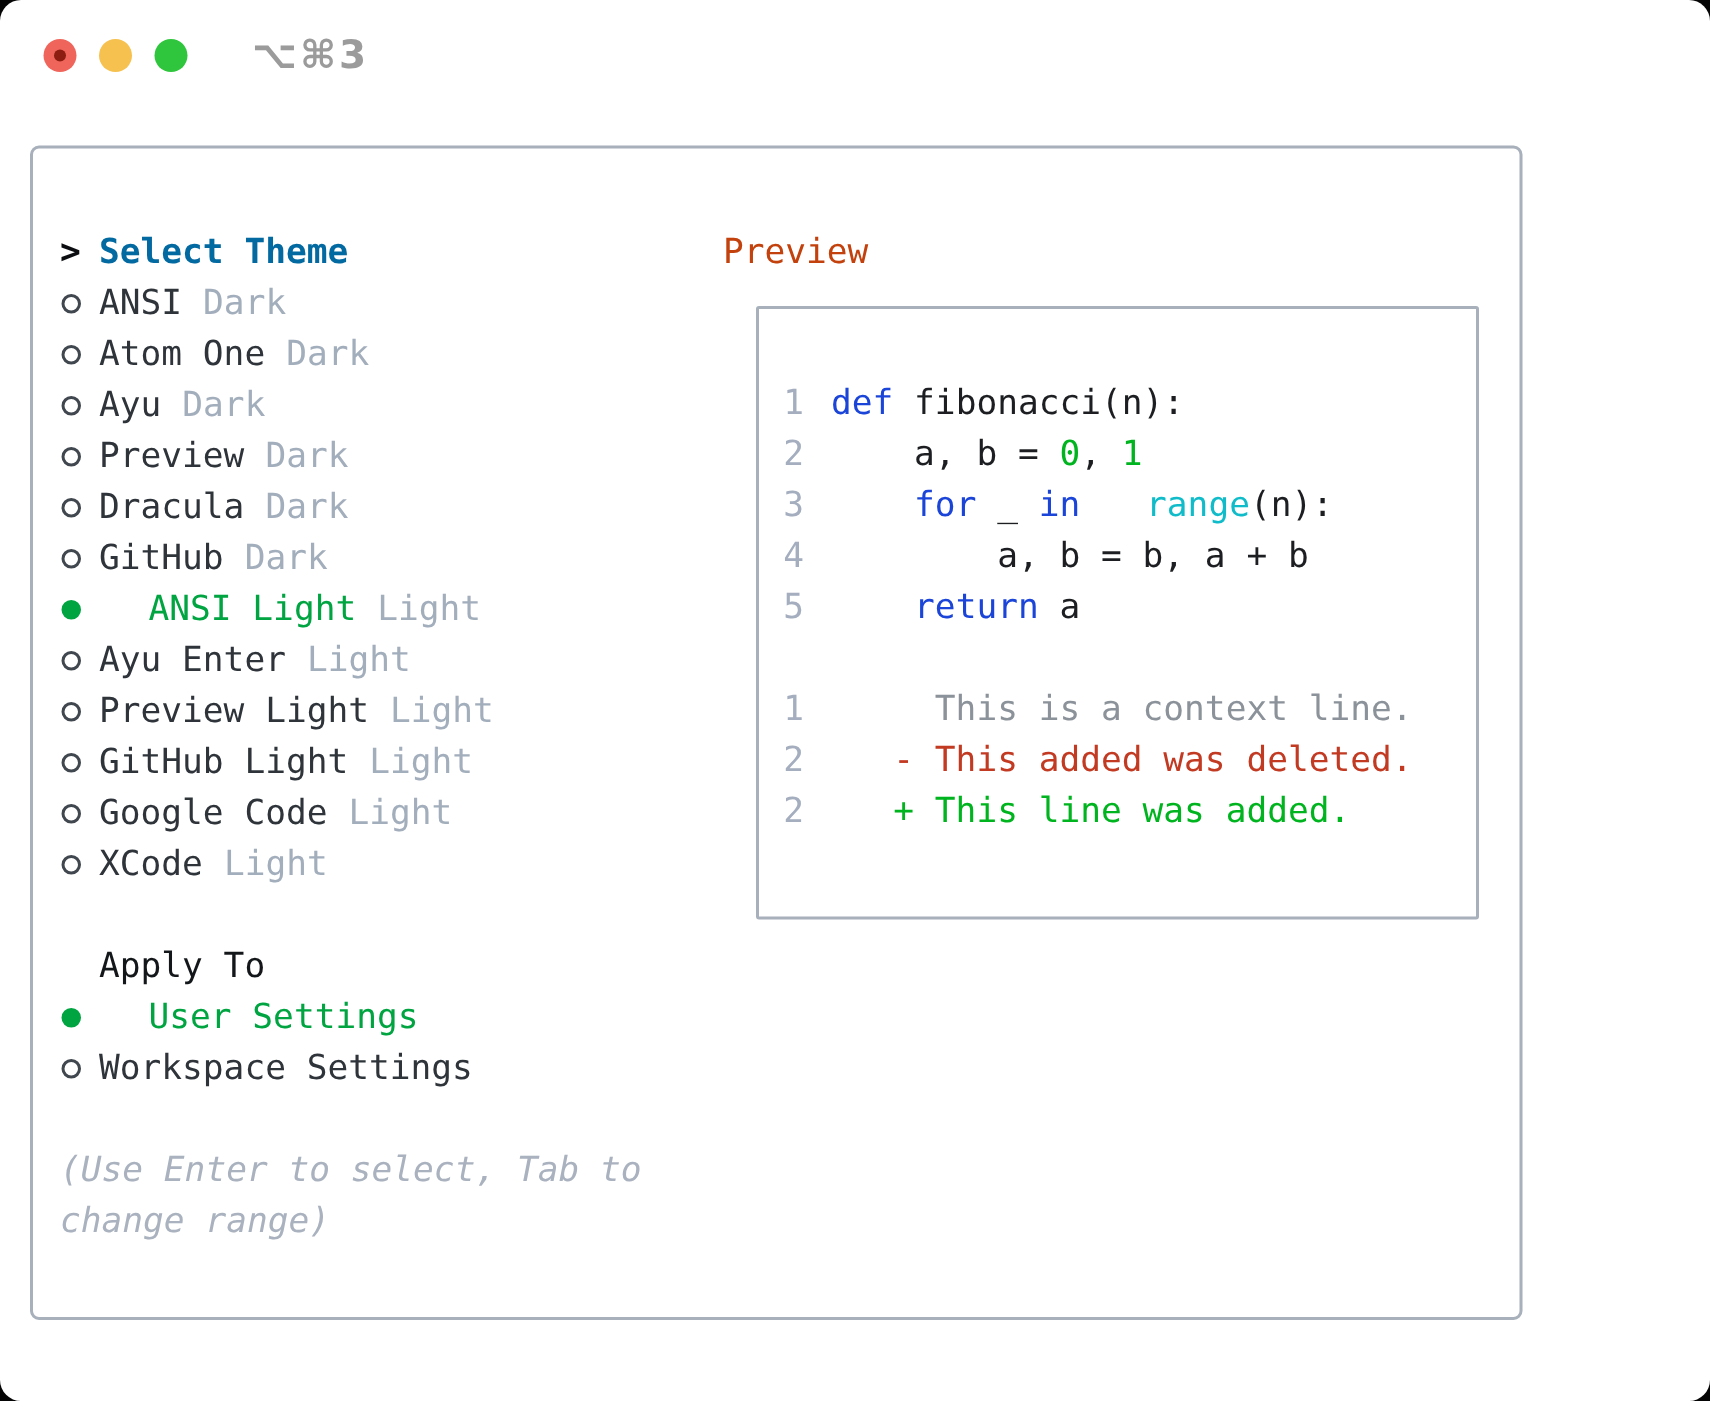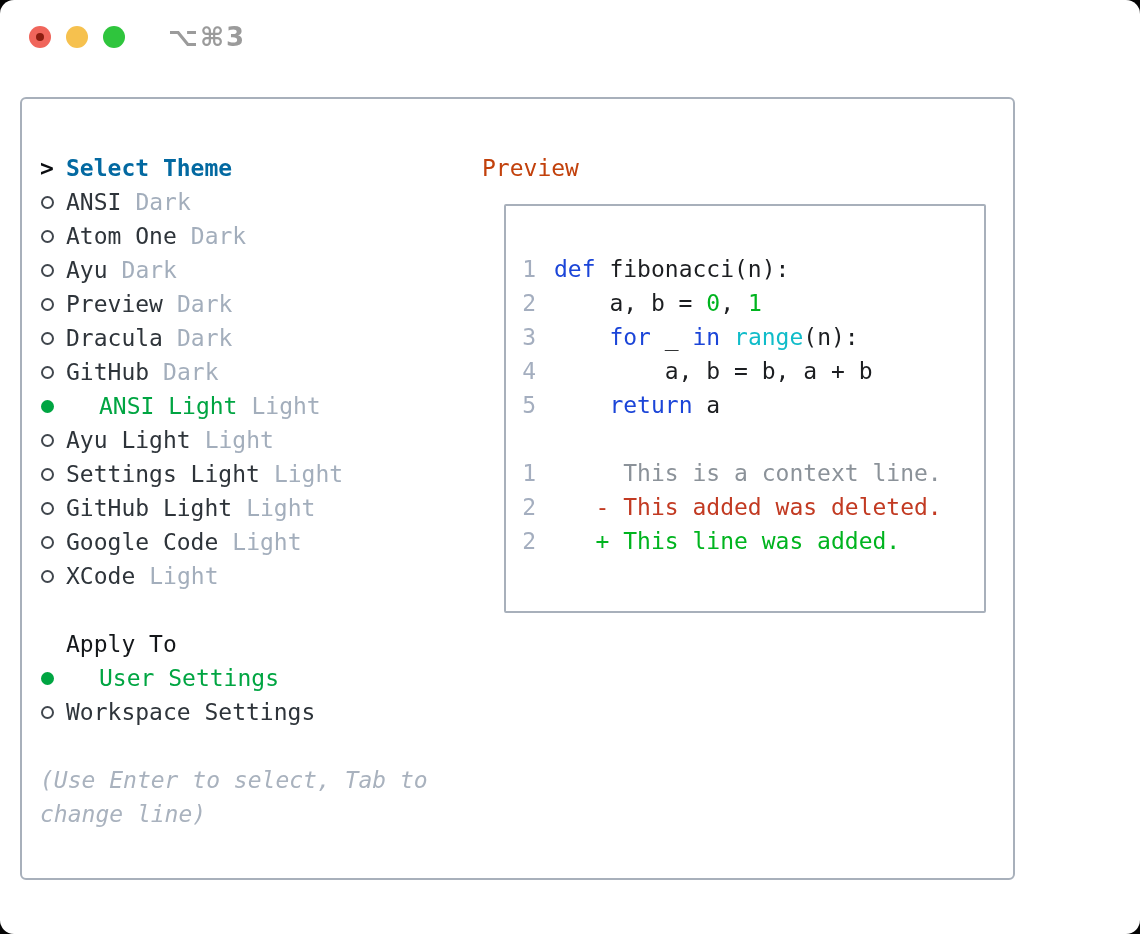--- a/index.html
+++ b/index.html
@@ -72,21 +72,21 @@
   
   .preview-hdr { height:34px; line-height:34px; font-size:23px; font-weight:normal; color:#c2410c; margin-left:0; }
   .preview-box {
     margin:19px 0 0 22px; width:482px; height:409px;
     border:2px solid var(--panel-border); border-radius:2px;
     padding:46px 0 0 16px; overflow:hidden;
   }
   .code-line { height:34px; line-height:34px; font-size:23px; white-space:pre; }
   .lineno { display:inline-block; width:14px; text-align:right; margin-right:18px; color:var(--lineno); }
   .tok-keyword { color:var(--kw); }
-  .tok-builtin { color:var(--builtin); }
+  .tok-builtin { color:var(--builtin);margin-left:30px; }
   .tok-number  { color:var(--num); }
   .tok-plain   { color:var(--plain);margin-top:11px; }
   .tok-context { color:var(--ctx); }
   .tok-deleted { color:var(--del); }
   .tok-added   { color:var(--add); }
 </style>
 </head>
 <body>
 
 <div class="window">
@@ -109,22 +109,22 @@
       </div>
 
       <div id="theme-list">
           <div class="row"><span class="marker"><span class="circle"></span></span><span class="tname">ANSI</span><span class="ttag">Dark</span></div>
           <div class="row"><span class="marker"><span class="circle"></span></span><span class="tname">Atom One</span><span class="ttag">Dark</span></div>
           <div class="row"><span class="marker"><span class="circle"></span></span><span class="tname">Ayu</span><span class="ttag">Dark</span></div>
           <div class="row"><span class="marker"><span class="circle"></span></span><span class="tname">Preview</span><span class="ttag">Dark</span></div>
           <div class="row"><span class="marker"><span class="circle"></span></span><span class="tname">Dracula</span><span class="ttag">Dark</span></div>
           <div class="row"><span class="marker"><span class="circle"></span></span><span class="tname">GitHub</span><span class="ttag">Dark</span></div>
           <div class="row"><span class="marker"><span class="circle filled"></span></span><span class="tname selected">ANSI Light</span><span class="ttag">Light</span></div>
-          <div class="row"><span class="marker"><span class="circle"></span></span><span class="tname">Ayu Light</span><span class="ttag">Light</span></div>
-          <div class="row"><span class="marker"><span class="circle"></span></span><span class="tname">Settings Light</span><span class="ttag">Light</span></div>
+          <div class="row"><span class="marker"><span class="circle"></span></span><span class="tname">Ayu Enter</span><span class="ttag">Light</span></div>
+          <div class="row"><span class="marker"><span class="circle"></span></span><span class="tname">Preview Light</span><span class="ttag">Light</span></div>
           <div class="row"><span class="marker"><span class="circle"></span></span><span class="tname">GitHub Light</span><span class="ttag">Light</span></div>
           <div class="row"><span class="marker"><span class="circle"></span></span><span class="tname">Google Code</span><span class="ttag">Light</span></div>
           <div class="row"><span class="marker"><span class="circle"></span></span><span class="tname">XCode</span><span class="ttag">Light</span></div>
         </div>
 
       <div class="blank-row"></div>
 
       <div class="row">
         <span class="marker"></span>
         <span class="subhdr">Apply To</span>
@@ -132,21 +132,21 @@
 
       <div id="apply-options">
           <div class="row"><span class="marker"><span class="circle filled"></span></span><span class="tname selected">User Settings</span></div>
           <div class="row"><span class="marker"><span class="circle"></span></span><span class="tname">Workspace Settings</span></div>
         </div>
 
       <div class="blank-row"></div>
 
       <div id="help-text">
           <div class="help">(Use Enter to select, Tab to</div>
-          <div class="help">change line)</div>
+          <div class="help">change range)</div>
         </div>
     </div>
 
     <div class="right-col">
       <div class="preview-hdr">Preview</div>
       <div class="preview-box">
         <div id="code-block">
             <div class="code-line"><span class="lineno">1</span><span class="tok-keyword">def</span><span class="tok-plain"> fibonacci(n):</span></div>
             <div class="code-line"><span class="lineno">2</span><span class="tok-plain">    a, b = </span><span class="tok-number">0</span><span class="tok-plain">, </span><span class="tok-number">1</span></div>
             <div class="code-line"><span class="lineno">3</span><span class="tok-plain">    </span><span class="tok-keyword">for</span><span class="tok-plain"> _ </span><span class="tok-keyword">in</span><span class="tok-plain"> </span><span class="tok-builtin">range</span><span class="tok-plain">(n):</span></div>

